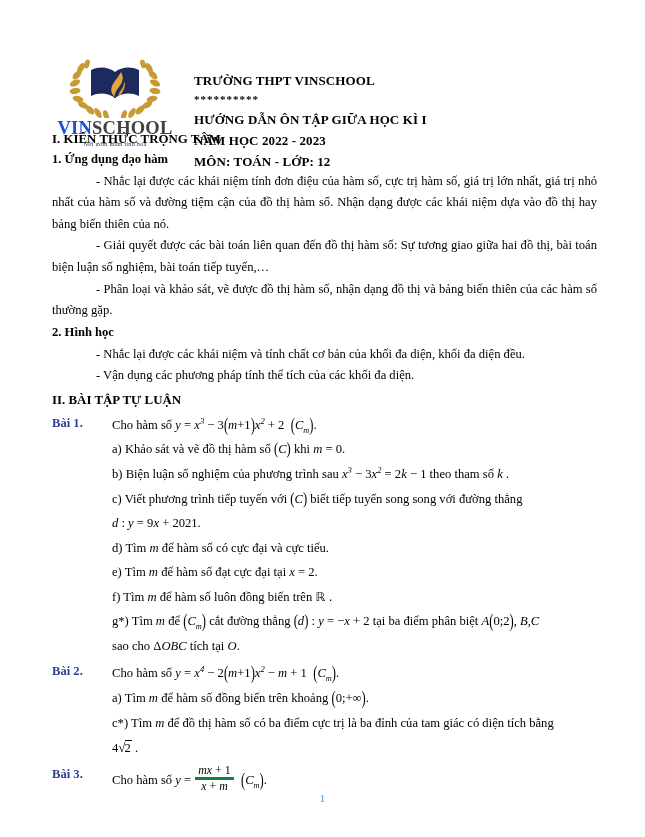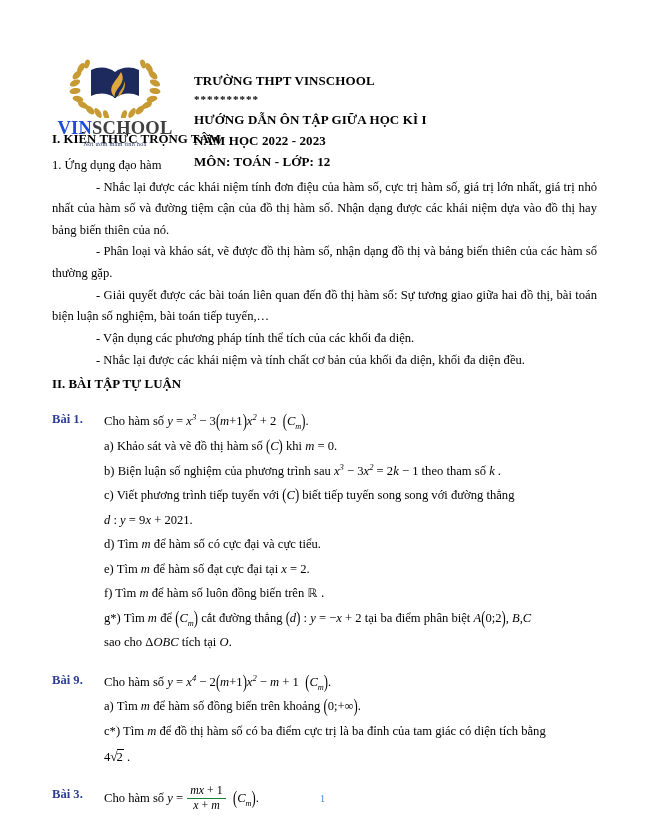--- a/index.html
+++ b/index.html
@@ -70,34 +70,34 @@
     font-size: 12.6px;
     line-height: 1.55;
   }
 
   .sec-head {
     font-weight: bold;
     font-size: 12.9px;
     margin: 3px 0 1px 0;
   }
   .sub-head {
-    font-weight: normal;
+    font-weight: bold;
     font-size: 12.6px;
-    margin: 7px 0 1px 0;
+    margin: 1px 0 1px 0;
   }
 
   .para {
     text-indent: 44px;
     text-align: justify;
     margin: 0 0 0 0;
     line-height: 1.72;
   }
 
   
-  .ex { display: flex; margin-top: 15px; }
+  .ex { display: flex; margin-top: 3px; gap: 8px; }
   .ex-label {
     color: #2d3f94;
     font-weight: bold;
     width: 52px;
     flex: 0 0 52px;
     font-size: 12.6px;
     padding-top: 1px;
   }
   .ex-body { flex: 1; }
   .ex-line {
@@ -116,21 +116,21 @@
   .rr { font-family: "DejaVu Sans", sans-serif; font-size: 0.95em; }
 
   .frac {
     display: inline-block;
     vertical-align: -0.55em;
     text-align: center;
     font-size: 0.94em;
     margin: 0 1px;
   }
   .frac .num { display: block; padding: 0 3px; line-height: 1.12; }
-  .frac .den { display: block; padding: 0 3px; border-top: 1px solid #15803d; line-height: 1.18; }
+  .frac .den { display: block; padding: 0 3px; border-top: 3px solid #15803d; line-height: 1.18; }
 
   .sqrt { display: inline-block; white-space: nowrap; }
   .sqrt .rad { font-size: 1.05em; }
   .sqrt .rand { border-top: 1px solid #000; padding: 0 1px 0 0; margin-left: -1px; }
 
   
   .footer {
     position: absolute;
     left: 0; right: 0;
     bottom: 33px;
@@ -200,25 +200,26 @@
       <div>MÔN: TOÁN - LỚP: 12</div>
     </div>
   </div>
 
   <div class="content">
 
     <div class="sec-head">I. KIẾN THỨC TRỌNG TÂM</div>
     <div class="sub-head">1. Ứng dụng đạo hàm</div>
 
     <div class="para">- Nhắc lại được các khái niệm tính đơn điệu của hàm số, cực trị hàm số, giá trị lớn nhất, giá trị nhỏ nhất của hàm số và đường tiệm cận của đồ thị hàm số. Nhận dạng được các khái niệm dựa vào đồ thị hay bảng biến thiên của nó.</div>
+    <div class="para">- Giải quyết được các bài toán liên quan đến đồ thị hàm số: Sự tương giao giữa hai đồ thị, bài toán biện luận số nghiệm, bài toán tiếp tuyến,…</div>
     <div class="para">- Phân loại và khảo sát, vẽ được đồ thị hàm số, nhận dạng đồ thị và bảng biến thiên của các hàm số thường gặp.</div>
-    <div class="para">- Giải quyết được các bài toán liên quan đến đồ thị hàm số: Sự tương giao giữa hai đồ thị, bài toán biện luận số nghiệm, bài toán tiếp tuyến,…</div>
-
+
+    <div class="sub-head">2. Hình học</div>
+    <div class="para">- Nhắc lại được các khái niệm và tính chất cơ bản của khối đa diện, khối đa diện đều.</div>
     <div class="para">- Vận dụng các phương pháp tính thể tích của các khối đa diện.</div>
-    <div class="para">- Nhắc lại được các khái niệm và tính chất cơ bản của khối đa diện, khối đa diện đều.</div>
 
     <div class="sec-head">II. BÀI TẬP TỰ LUẬN</div>
 
     <div class="ex">
       <div class="ex-label">Bài 1.</div>
       <div class="ex-body">
 
         <div class="ex-line">
           <span>Cho hàm số</span>
           <span class="m">
@@ -284,21 +285,21 @@
           <span>sao cho</span>
           <span class="m">Δ<span class="mi">OBC</span></span>
           <span>tích tại</span>
           <span class="m mi">O</span><span>.</span>
         </div>
 
       </div>
     </div>
 
     <div class="ex">
-      <div class="ex-label">Bài 9.</div>
+      <div class="ex-label">Bài 2.</div>
       <div class="ex-body">
 
         <div class="ex-line">
           <span>Cho hàm số</span>
           <span class="m">
             <span class="mi">y</span> = <span class="mi">x</span><sup class="e">4</sup> − 2<span class="bigpr">(</span><span class="mi">m</span>+1<span class="bigpr">)</span><span class="mi">x</span><sup class="e">2</sup> − <span class="mi">m</span> + 1
             &nbsp;<span class="bigpr">(</span><span class="mi">C</span><sub class="s">m</sub><span class="bigpr">)</span>.
           </span>
         </div>
 

